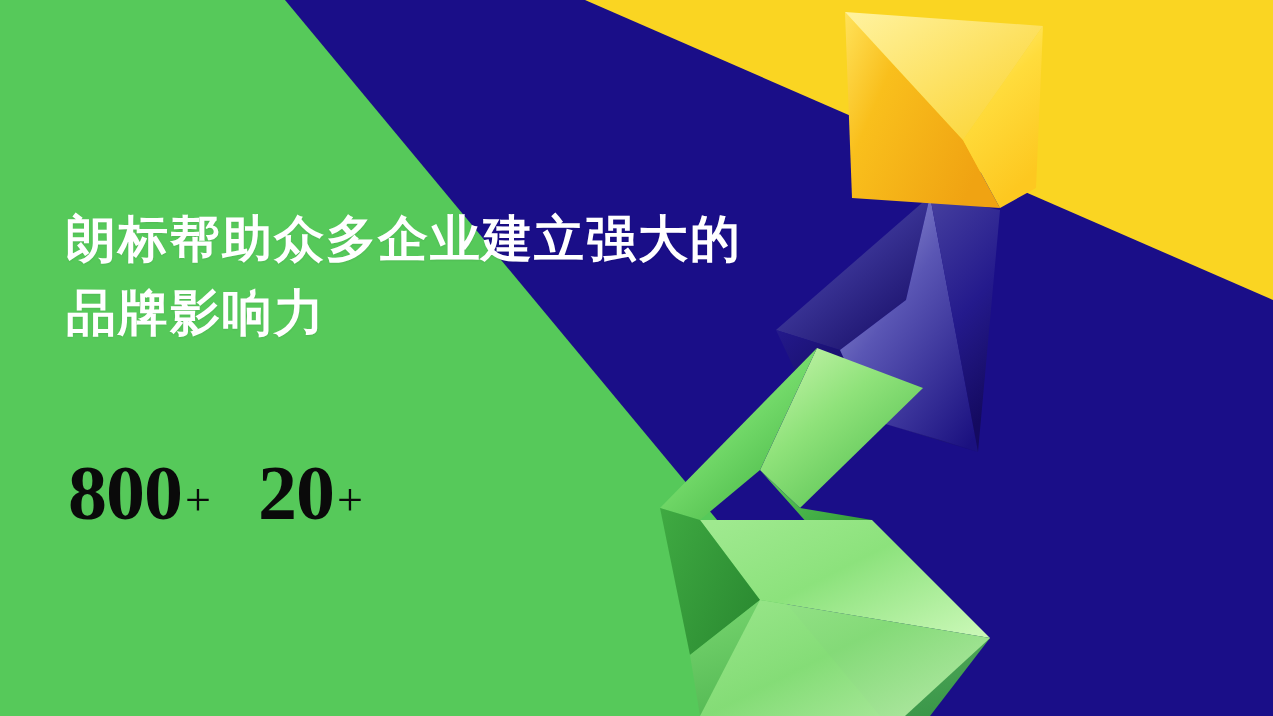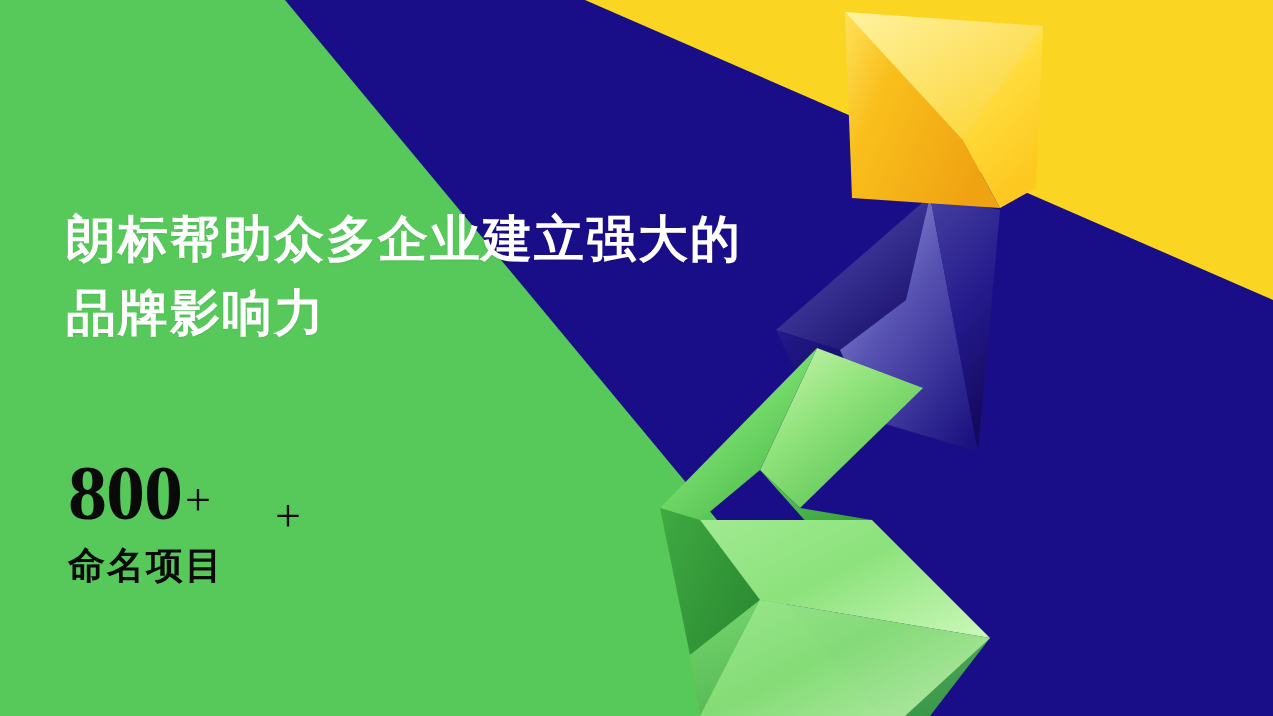--- a/index.html
+++ b/index.html
@@ -41,21 +41,21 @@
     letter-spacing:2px;
     white-space:pre-line;
     text-shadow:0 1px 2px rgba(0,0,0,0.07);
   }
 
   .stats {
     position:absolute;
     left:68px;
     top:452px;
     display:flex;
-    align-items:center;
+    align-items:flex-end;
     gap:48px;
   }
   .stat { display:flex; flex-direction:column; align-items:flex-start; }
   .stat-value {
     color:#0a0a0a;
     font-family:"Liberation Serif", "DejaVu Serif", serif;
     font-weight:700;
     font-size:78px;
     line-height:82px;
     letter-spacing:-1px;
@@ -184,25 +184,25 @@
     <h1 class="headline">朗标帮助众多企业建立强大的
 品牌影响力</h1>
 
     <div class="stats">
 
       <div class="stat">
         <div class="stat-value">
           <span>800</span>
           <span class="stat-plus">+</span>
         </div>
-        <div class="stat-label">命名项目</div>
       </div>
 
       <div class="stat">
         <div class="stat-value">
+          <span>20</span>
           <span class="stat-plus">+</span>
         </div>
       </div>
 
     </div>
 
   </div>
 </div>
 
 </body></html>

